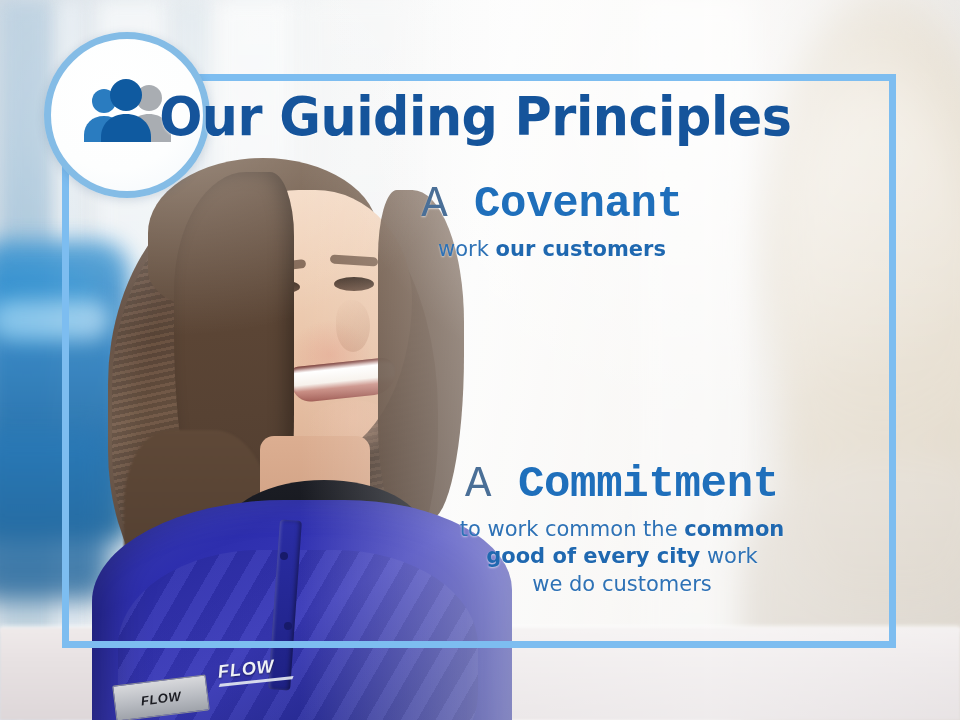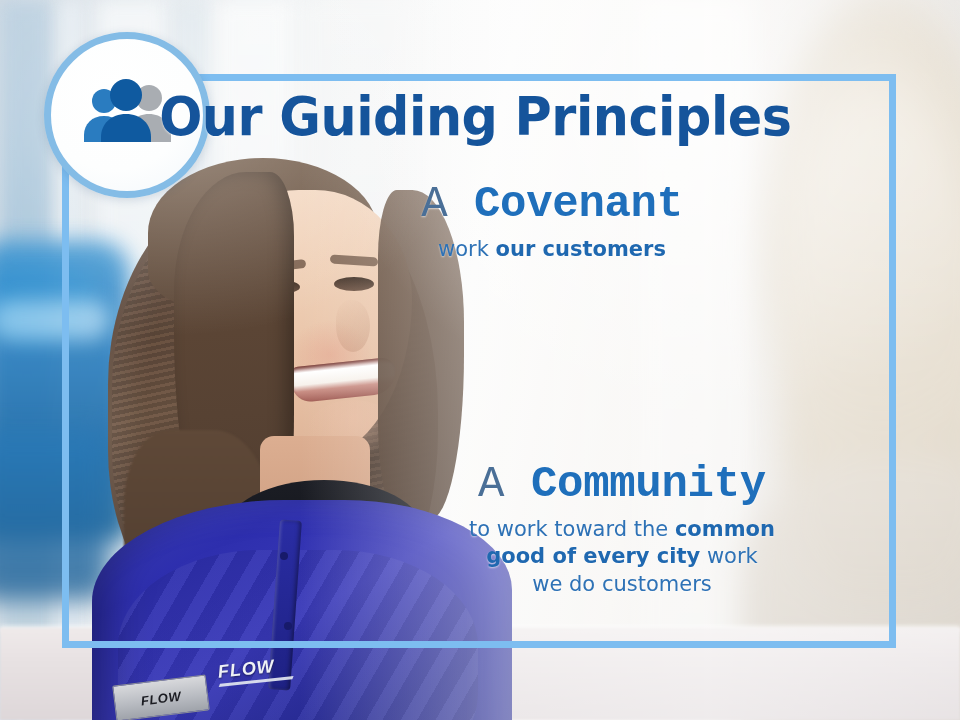--- a/index.html
+++ b/index.html
@@ -271,19 +271,19 @@
         <span class="art">A</span>
         <span class="word">Covenant</span>
       </div>
       <div class="sub"><span>work </span><b>our customers</b></div>
     </div>
 
 
     <div class="block" id="b3">
       <div class="head">
         <span class="art">A</span>
-        <span class="word">Community</span>
-      </div>
-      <div class="sub"><span>to work toward the </span><b>common</b><br><b>good of every city</b><span> work</span><br><span>we do customers</span></div>
+        <span class="word">Commitment</span>
+      </div>
+      <div class="sub"><span>to work common the </span><b>common</b><br><b>good of every city</b><span> work</span><br><span>we do customers</span></div>
     </div>
   </div>
 
 </div>
 
 </body></html>

